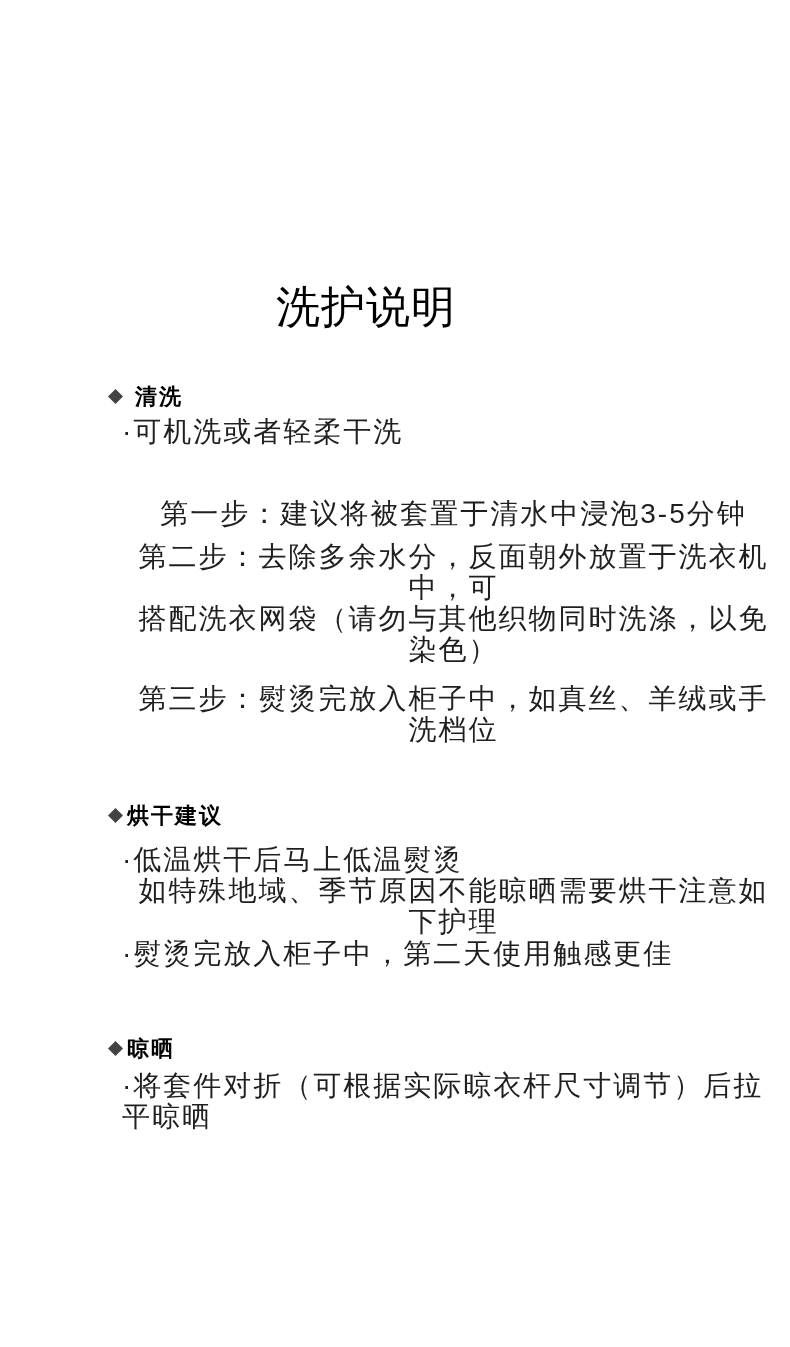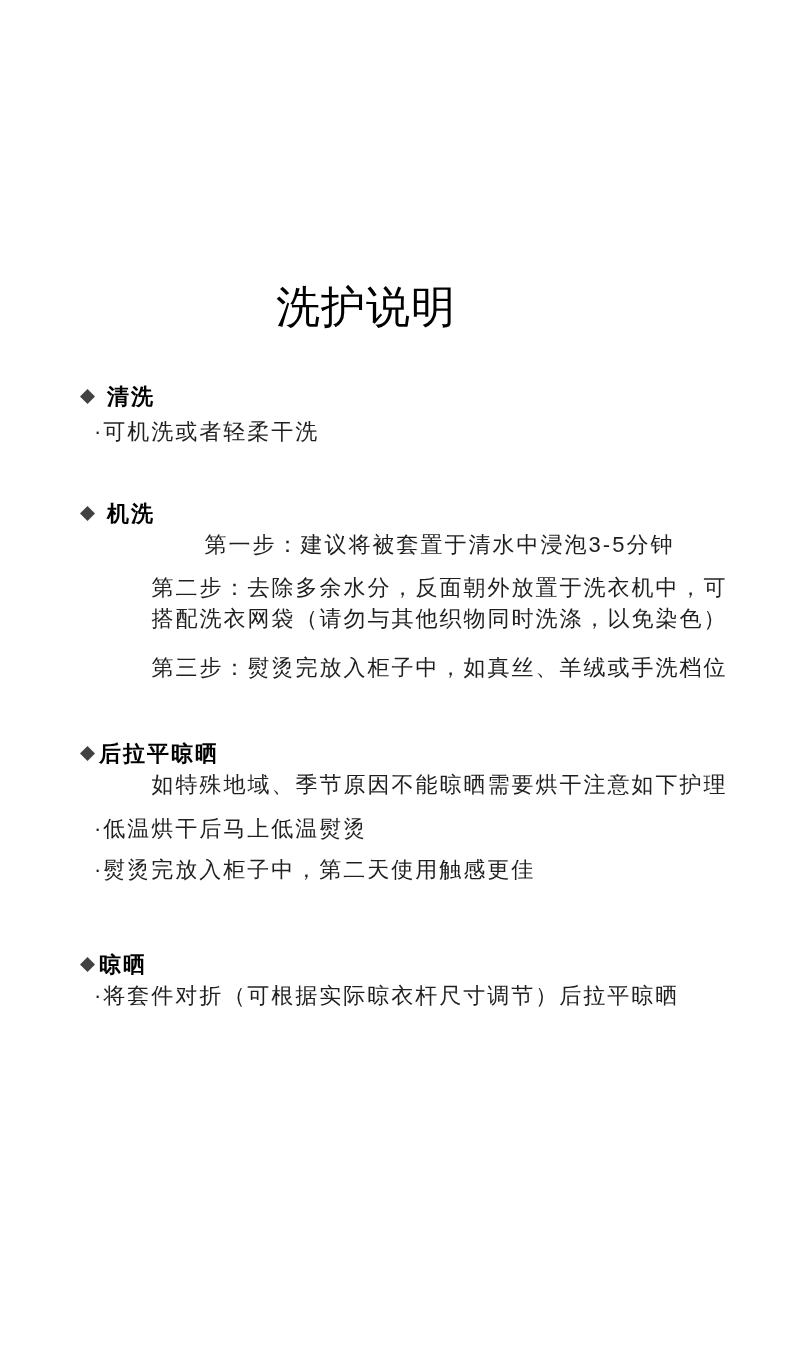--- a/index.html
+++ b/index.html
@@ -21,89 +21,85 @@
   h1.page-title{
     margin-top:278px;
     padding-right:58px;
     text-align:center;
     font-size:44px;
     line-height:58px;
     font-weight:500;
     letter-spacing:1px;
     color:var(--heading,#000);
   }
-  section{padding-left:80px;padding-right:18px;}
+  section{padding-left:108px;padding-right:18px;}
   .hdr{
     display:flex;
     align-items:center;
     line-height:31px;
   }
   .hdr .hlabel{
     font-size:22px;
     font-weight:700;
     letter-spacing:2px;
     color:var(--heading,#000);
   }
   .diamond{
     width:15px;height:15px;
     flex:0 0 15px;
     background:var(--diamond,#424242);
     clip-path:polygon(50% 0,100% 50%,50% 100%,0 50%);
   }
   .gap-wide .diamond{margin-right:12px;}
   .gap-narrow .diamond{margin-right:4px;}
   p.line{
-    font-size:22px;
+    font-size:28px;
     line-height:31px;
     letter-spacing:2px;
     white-space:pre-line;
     color:var(--text,#1f1f1f);
   }
   .indent{padding-left:27px;text-align:center;}
   .indent-dot{padding-left:14px;}
   
-  .mt0{margin-top:0}   .mt4{margin-top:4px}   .mt6{margin-top:0}
-  .mt10{margin-top:10px}.mt11{margin-top:10px}.mt13{margin-top:13px}
+  .mt0{margin-top:0}   .mt4{margin-top:4px}   .mt6{margin-top:6px}
+  .mt10{margin-top:10px}.mt11{margin-top:1px}.mt13{margin-top:13px}
   .mt18{margin-top:18px}.mt22{margin-top:12px}
   .sec1{margin-top:45px}.sec2{margin-top:51px}
   .sec3{margin-top:55px}.sec4{margin-top:64px}
 </style>
 </head>
 <body>
 
 <main class="doc">
 
   <h1 class="page-title">洗护说明</h1>
 
   <section class="sec1">
     <div class="hdr gap-wide">
       <span class="diamond"></span>
       <span class="hlabel">清洗</span>
     </div>
     <p class="line indent-dot mt4">·可机洗或者轻柔干洗</p>
   </section>
 
   <section class="sec2">
-    <div class="hdr gap-wide">
-      <span class="diamond"></span>
-      <span class="hlabel">机洗</span>
-    </div>
     <p class="line indent mt0">第一步：建议将被套置于清水中浸泡3-5分钟</p>
     <p class="line indent mt22">第二步：去除多余水分，反面朝外放置于洗衣机中，可
 搭配洗衣网袋（请勿与其他织物同时洗涤，以免染色）</p>
     <p class="line indent mt18">第三步：熨烫完放入柜子中，如真丝、羊绒或手洗档位</p>
   </section>
 
   <section class="sec3">
     <div class="hdr gap-narrow">
       <span class="diamond"></span>
-      <span class="hlabel">后拉平晾晒</span>
+      <span class="hlabel">烘干建议</span>
     </div>
+    <p class="line indent-dot mt13">·低温烘干后马上低温熨烫</p>
     <p class="line indent mt0">如特殊地域、季节原因不能晾晒需要烘干注意如下护理</p>
-    <p class="line indent-dot mt13">·低温烘干后马上低温熨烫</p>
     <p class="line indent-dot mt11">·熨烫完放入柜子中，第二天使用触感更佳</p>
   </section>
 
   <section class="sec4">
     <div class="hdr gap-narrow">
       <span class="diamond"></span>
       <span class="hlabel">晾晒</span>
     </div>
     <p class="line indent-dot mt6">·将套件对折（可根据实际晾衣杆尺寸调节）后拉平晾晒</p>
   </section>

